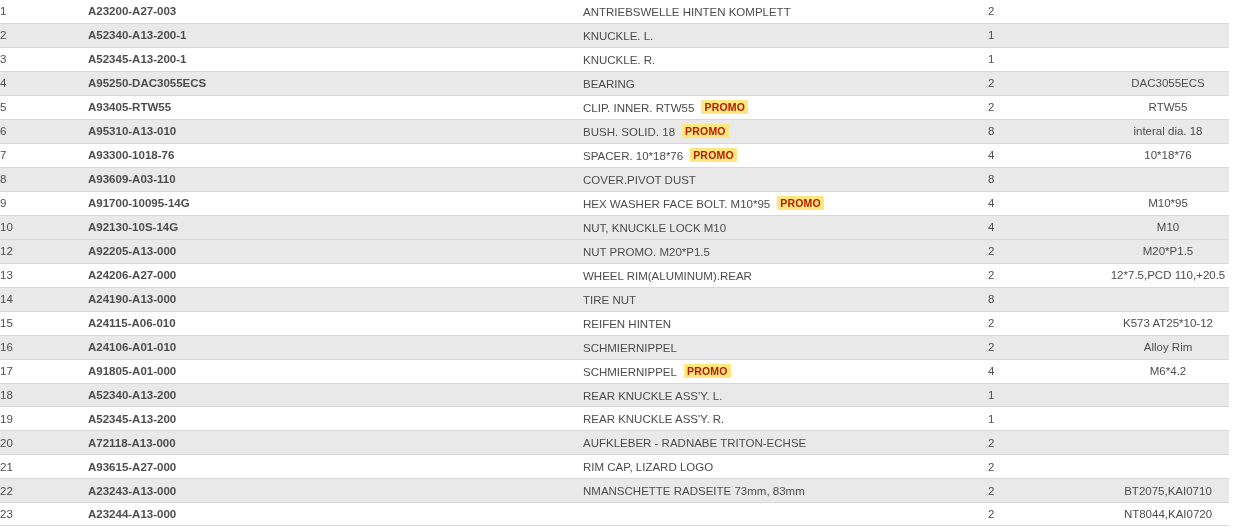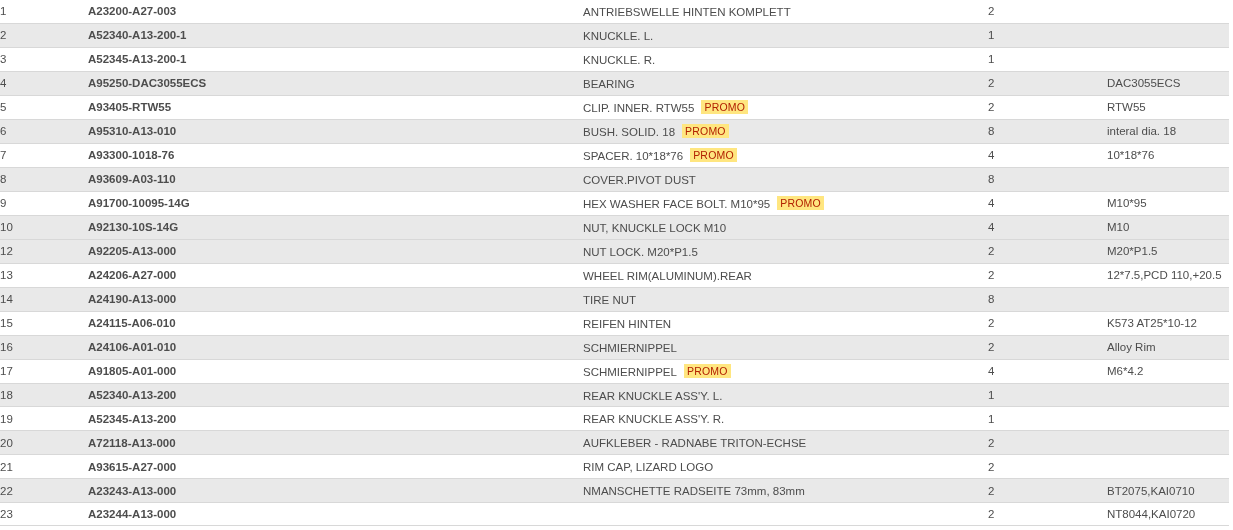--- a/index.html
+++ b/index.html
@@ -46,29 +46,29 @@
   col.c-index { width: 88px; }
   col.c-part  { width: 495px; }
   col.c-desc  { width: 405px; }
   col.c-qty   { width: 119px; }
   col.c-note  { width: 122px; }
 
   td.cell-index { padding-left: 26px; }
   td.cell-part  { padding-left: 88px; font-weight: bold; }
   td.cell-desc  { padding-left: 13px; margin-left: 36px; }
   td.cell-qty   { padding-left: 5px; }
-  td.cell-note  { padding-left: 2px; }
+  td.cell-note  { padding-left: 2px; text-align: center; }
 
   .promo-badge {
     display: inline-block;
     margin-left: 7px;
     padding: 0 3px;
     background: #ffe680;
     color: #b22000;
-    font-weight: normal;
+    font-weight: bold;
     font-size: 10.5px;
     line-height: 14px;
     letter-spacing: 0.2px;
     vertical-align: middle;
     position: relative;
     top: -1px;
   }
   .desc-text { vertical-align: middle; }
 </style>
 </head>
@@ -150,21 +150,21 @@
         <tr class="row-even">
           <td class="cell-index">10</td>
           <td class="cell-part">A92130-10S-14G</td>
           <td class="cell-desc"><span class="desc-text">NUT, KNUCKLE LOCK M10</span></td>
           <td class="cell-qty">4</td>
           <td class="cell-note">M10</td>
         </tr>
         <tr class="row-even">
           <td class="cell-index">12</td>
           <td class="cell-part">A92205-A13-000</td>
-          <td class="cell-desc"><span class="desc-text">NUT LOCK. M20*P1.5</span></td>
+          <td class="cell-desc"><span class="desc-text">NUT PROMO. M20*P1.5</span></td>
           <td class="cell-qty">2</td>
           <td class="cell-note">M20*P1.5</td>
         </tr>
         <tr class="row-odd">
           <td class="cell-index">13</td>
           <td class="cell-part">A24206-A27-000</td>
           <td class="cell-desc"><span class="desc-text">WHEEL RIM(ALUMINUM).REAR</span></td>
           <td class="cell-qty">2</td>
           <td class="cell-note">12*7.5,PCD 110,+20.5</td>
         </tr>

